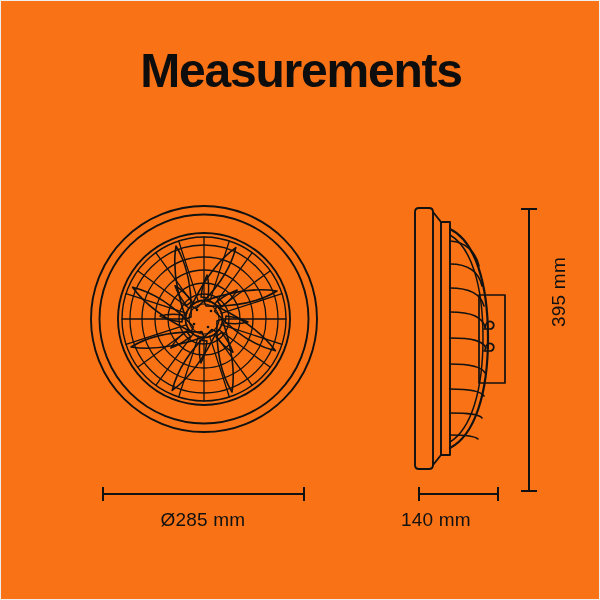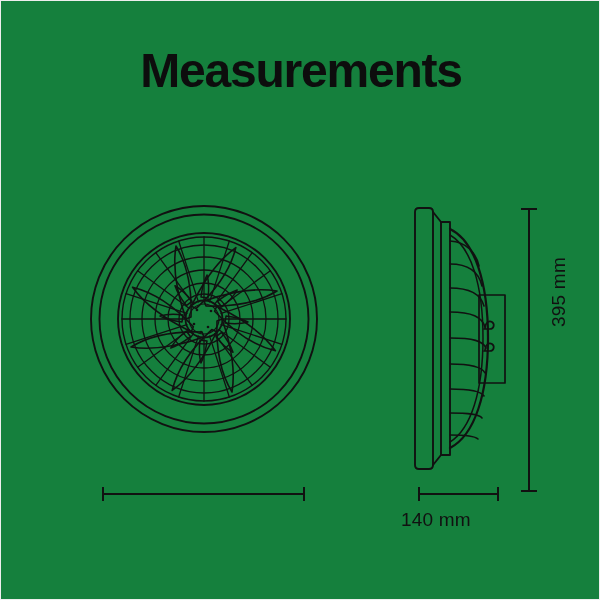--- a/index.html
+++ b/index.html
@@ -9,21 +9,21 @@
     background: #ffffff;
   }
   body {
     font-family: "Liberation Sans", sans-serif;
     -webkit-font-smoothing: antialiased;
   }
   #page {
     position: relative;
     width: 600px;
     height: 600px;
-    background: #15803d;
+    background: #f97316;
     box-sizing: border-box;
     border: 1px solid #eeeeee;
     overflow: hidden;
   }
   #page-title {
     position: absolute;
     left: 0;
     top: 44px;
     width: 600px;
     text-align: center;
@@ -193,18 +193,19 @@
       </g>
 
       <g>
         <line x1="528" y1="208" x2="528" y2="490"></line>
         <line x1="520" y1="208" x2="536" y2="208"></line>
         <line x1="520" y1="490" x2="536" y2="490"></line>
       </g>
     </g>
   </svg>
 
+  <div class="dim-label" id="label-diameter">Ø285 mm</div>
 
   <div class="dim-label" id="label-depth">140 mm</div>
 
   <div class="dim-label" id="label-height">395 mm</div>
 
 </div>
 
 </body></html>

